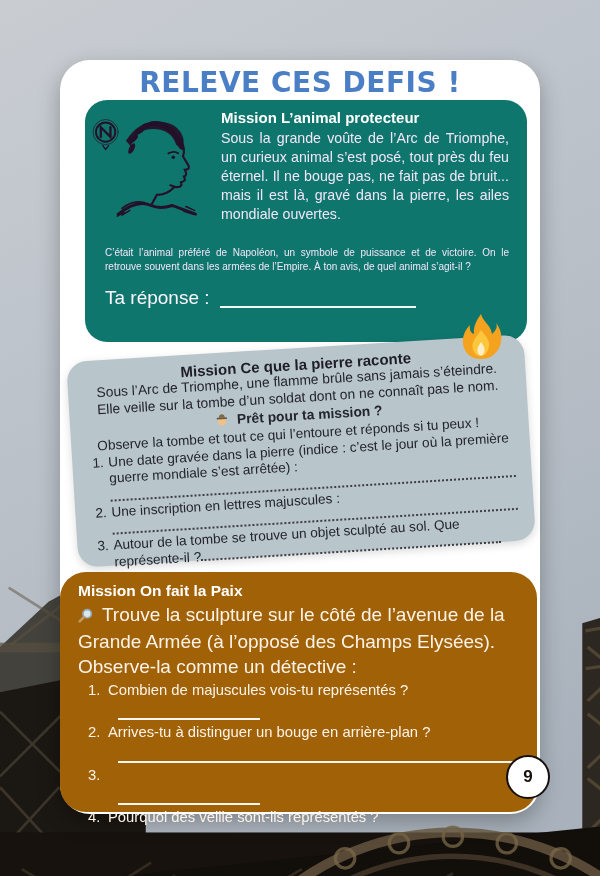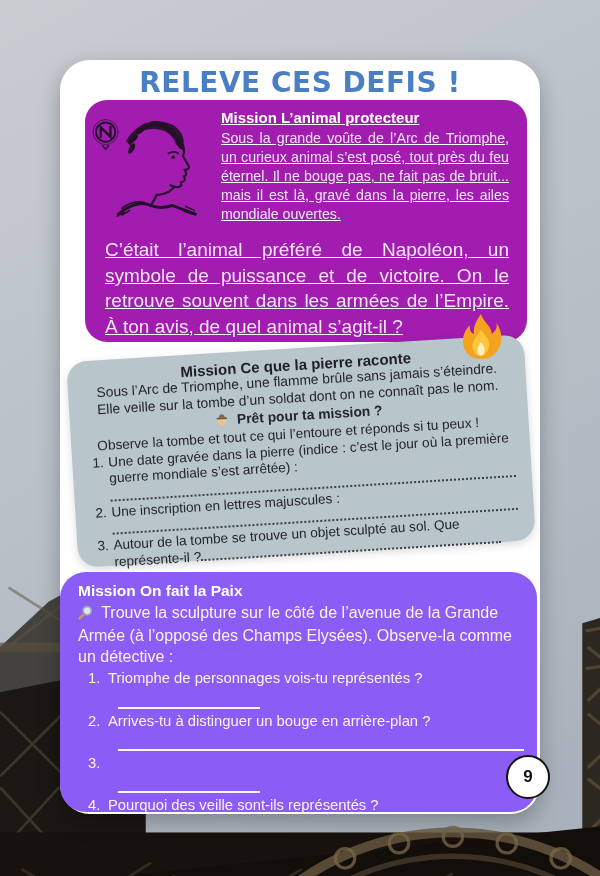--- a/index.html
+++ b/index.html
@@ -8,29 +8,29 @@
   .bg{position:absolute;inset:0;z-index:0;}
   
   .panel{position:absolute;left:60px;top:60px;width:480px;height:754px;
          background:#ffffff;border-radius:30px;z-index:1;
          box-shadow:0 8px 22px rgba(0,0,0,.28);}
   .main-title{position:absolute;left:60px;top:66px;width:480px;text-align:center;
               z-index:3;font-family:"DejaVu Sans",sans-serif;font-weight:900;
               font-size:28px;letter-spacing:.5px;color:#4b7fc5;}
   
   .card-purple{position:absolute;left:85px;top:100px;width:442px;height:242px;
-               background:#a21caf;border-radius:22px;z-index:2;color:#fff;
-               overflow:hidden;text-decoration:underline;}
+               background:#0f766e;border-radius:22px;z-index:2;color:#fff;
+               overflow:hidden;}
   .m1-top{display:flex;align-items:flex-start;}
   .m1-img{flex:0 0 130px;padding:6px 0 0 4px;}
   .m1-right{flex:1;padding:9px 18px 0 2px;}
   .m1-title{font-size:15px;font-weight:700;color:#ffffff;margin:0 0 3px 0;}
   .m1-para{font-size:14.2px;line-height:1.34;color:#f2e6fa;text-align:justify;margin:0;}
-  .m1-para2{font-size:19px;line-height:1.34;color:#f2e6fa;text-align:justify;
-            margin:13px 18px 0 20px;}
+  .m1-para2{font-size:10px;line-height:1.34;color:#f2e6fa;text-align:justify;
+            margin:22px 18px 0 20px;}
   .answer-row{margin:14px 18px 0 20px;font-size:19px;color:#fbf6ff;display:flex;align-items:center;}
   .answer-line{display:inline-block;width:196px;border-bottom:2px solid rgba(255,255,255,.95);
                height:18px;margin-left:10px;}
   
   .flame{position:absolute;left:460px;top:312px;width:42px;height:48px;z-index:5;}
   
   .card-gray{position:absolute;left:72px;top:348px;width:458px;height:206px;
              background:#b8c5cb;border-radius:20px;z-index:2;
              transform:rotate(-3.5deg);color:#24242c;
              padding:8px 14px;box-sizing:border-box;
@@ -39,24 +39,24 @@
   .m2-intro{text-align:center;font-size:13.8px;font-weight:500;line-height:1.22;margin:0;}
   .m2-ready{text-align:center;font-size:13.8px;font-weight:600;margin:1px 0;}
   .m2-instr{font-size:13.6px;font-weight:500;margin:1px 0 2px 12px;}
   .m2-list{margin:0 0 0 6px;}
   .m2-item{display:flex;font-size:13.6px;font-weight:500;line-height:1.22;}
   .m2-num{flex:0 0 16px;}
   .dotline{border-bottom:2px dotted #3d3d46;height:11px;margin:1px 2px 3px 16px;}
   .dots-inline{display:inline-block;width:300px;border-bottom:2px dotted #3d3d46;height:10px;}
   
   .card-orange{position:absolute;left:60px;top:572px;width:477px;height:240px;
-               background:#8b5cf6;border-radius:26px;z-index:2;color:#fdf3e8;
+               background:#a16207;border-radius:26px;z-index:2;color:#fdf3e8;
                padding:10px 18px;box-sizing:border-box;}
   .m3-title{font-size:15.5px;font-weight:700;color:#ffffff;margin:0 0 2px 0;}
-  .m3-intro{font-size:16px;line-height:1.32;margin:0;}
+  .m3-intro{font-size:19px;line-height:1.32;margin:0;}
   .m3-list{margin:2px 0 0 10px;}
   .m3-item{display:flex;font-size:14.8px;line-height:1.3;margin-top:2px;}
   .m3-num{flex:0 0 20px;}
   .blank{border-bottom:2px solid rgba(255,255,255,.95);height:9px;margin:9px 0 3px 30px;}
   .blank-s{width:142px;}
   .blank-l{width:406px;}
   .icon-inline{display:inline-block;vertical-align:-2px;margin-right:4px;}
   
   .page-circle{position:absolute;left:506px;top:755px;width:40px;height:40px;
                border-radius:50%;background:#fff;border:2px solid #15100d;z-index:6;
@@ -225,21 +225,21 @@
         <svg viewBox="0 0 18 18" width="15" height="15">
           <circle cx="11" cy="7" r="5" fill="#d9e7ee" stroke="#93aab8" stroke-width="2"></circle>
           <line x1="7.2" y1="10.8" x2="2" y2="16" stroke="#c09a66" stroke-width="3" stroke-linecap="round"></line>
         </svg>
       </span>
       <span>Trouve la sculpture sur le côté de l’avenue de la Grande Armée (à l’opposé des Champs Elysées). Observe-la comme un détective :</span>
     </p>
     <div class="m3-list">
       <div class="m3-item">
         <span class="m3-num">1.</span>
-        <span>Triomphe de personnages vois-tu représentés ?</span>
+        <span>Combien de majuscules vois-tu représentés ?</span>
       </div>
       <div class="blank blank-s"></div>
       <div class="m3-item">
         <span class="m3-num">2.</span>
         <span>Arrives-tu à distinguer un bouge en arrière-plan ?</span>
       </div>
       <div class="blank blank-l"></div>
       <div class="m3-item">
         <span class="m3-num">3.</span>
       </div>

